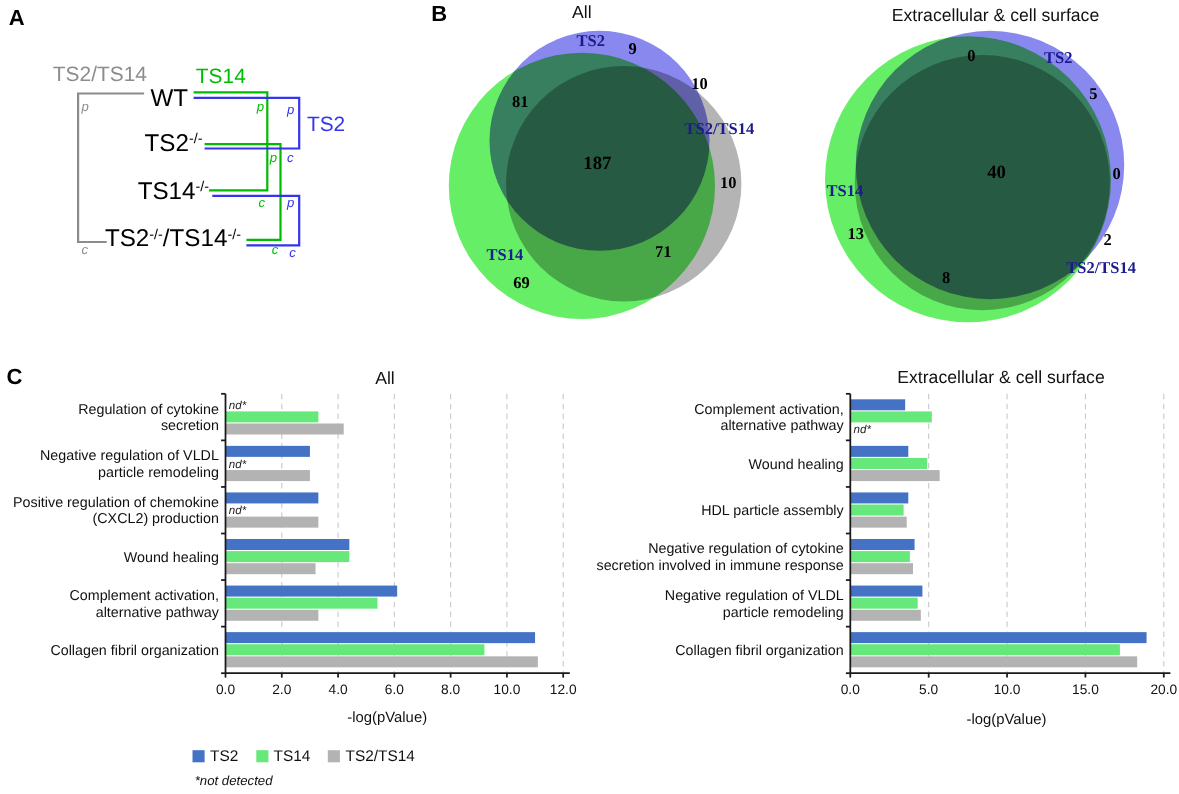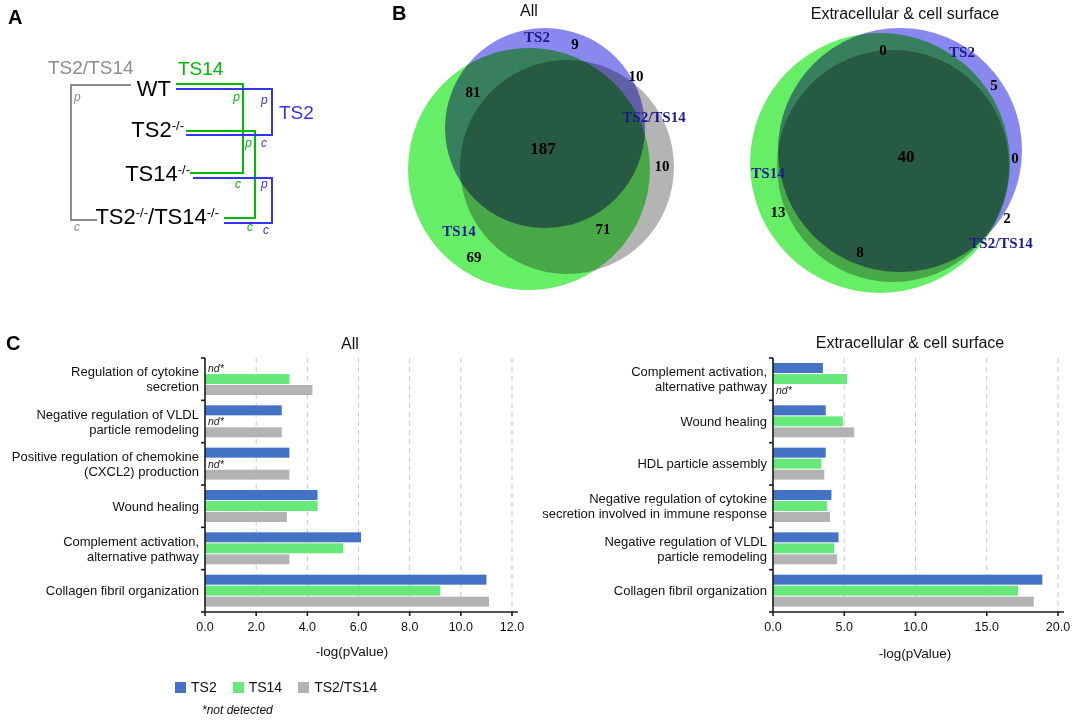--- a/index.html
+++ b/index.html
@@ -33,21 +33,21 @@
   .axis{stroke:#1a1a1a;stroke-width:1.6;}
   .cat{font-size:13px;fill:#111;text-anchor:end;}
   .tick{font-size:12.5px;fill:#111;text-anchor:middle;}
   .nd{font-style:italic;font-size:10.5px;fill:#222;}
 
   
   .legend{position:absolute;left:175px;top:679px;display:flex;align-items:center;gap:16px;
           font-size:14px;color:#111;}
   .legend-item{display:flex;align-items:center;gap:5px;}
   .swatch{width:11px;height:11px;display:inline-block;}
-  .footnote{position:absolute;left:202px;top:703px;font-style:italic;font-size:12px;color:#111;}
+  .footnote{position:absolute;left:177px;top:703px;font-style:italic;font-size:12px;color:#111;}
 </style>
 </head>
 <body>
 
 <div class="page">
 
   <div class="panel-letter" style="left:8px;top:6px;">A</div>
   <div class="panel-letter" style="left:392px;top:2px;">B</div>
   <div class="panel-letter" style="left:6px;top:332px;">C</div>
 

